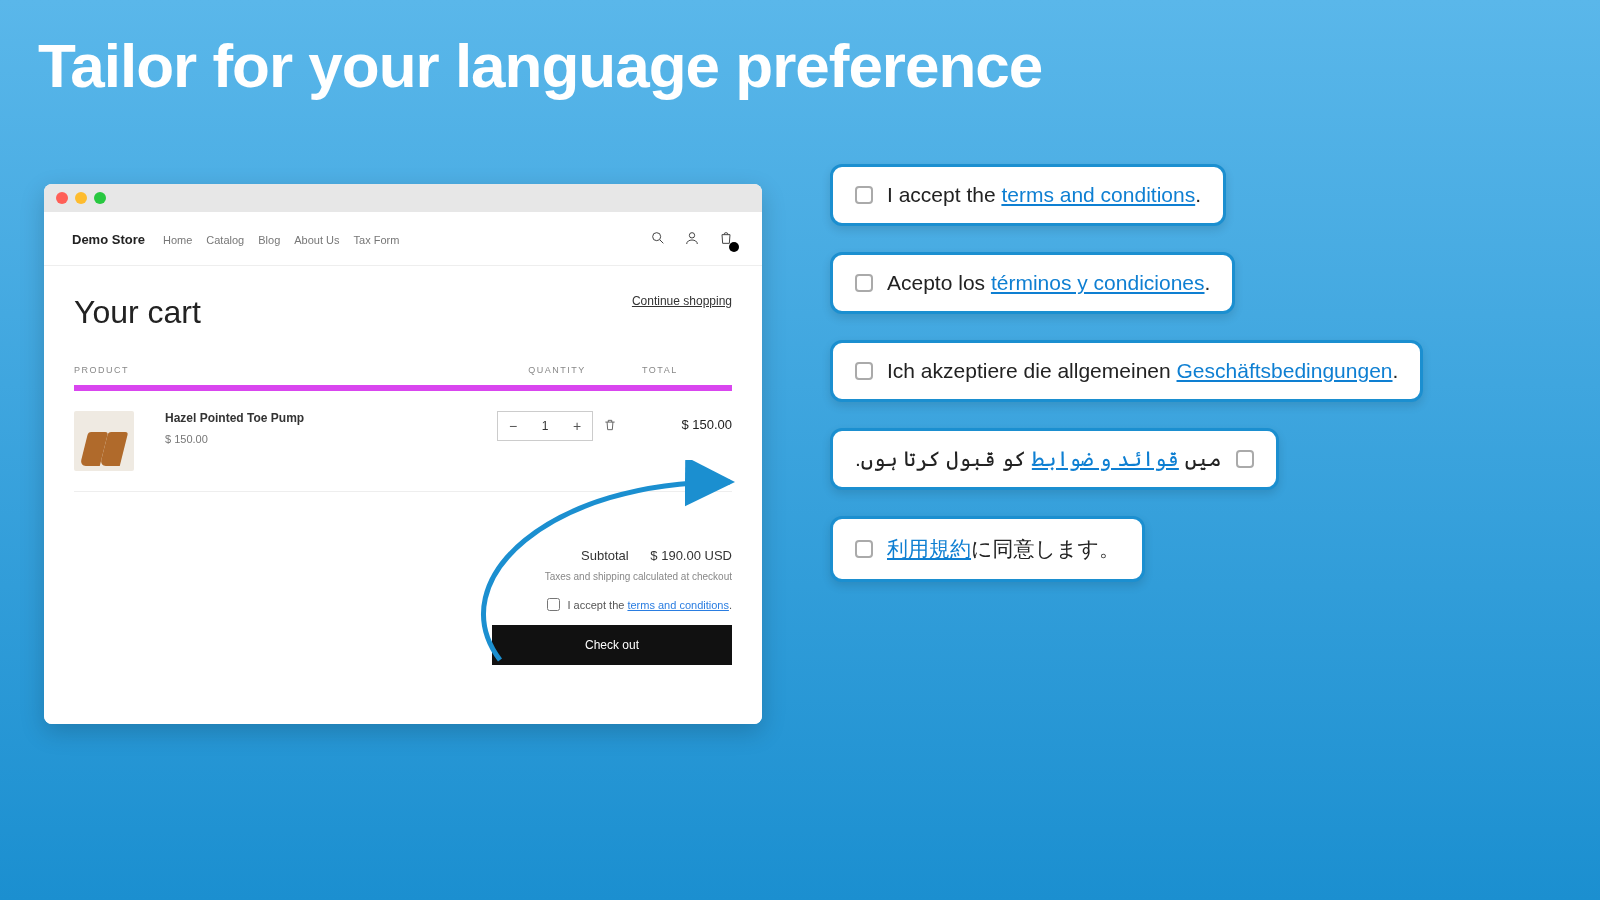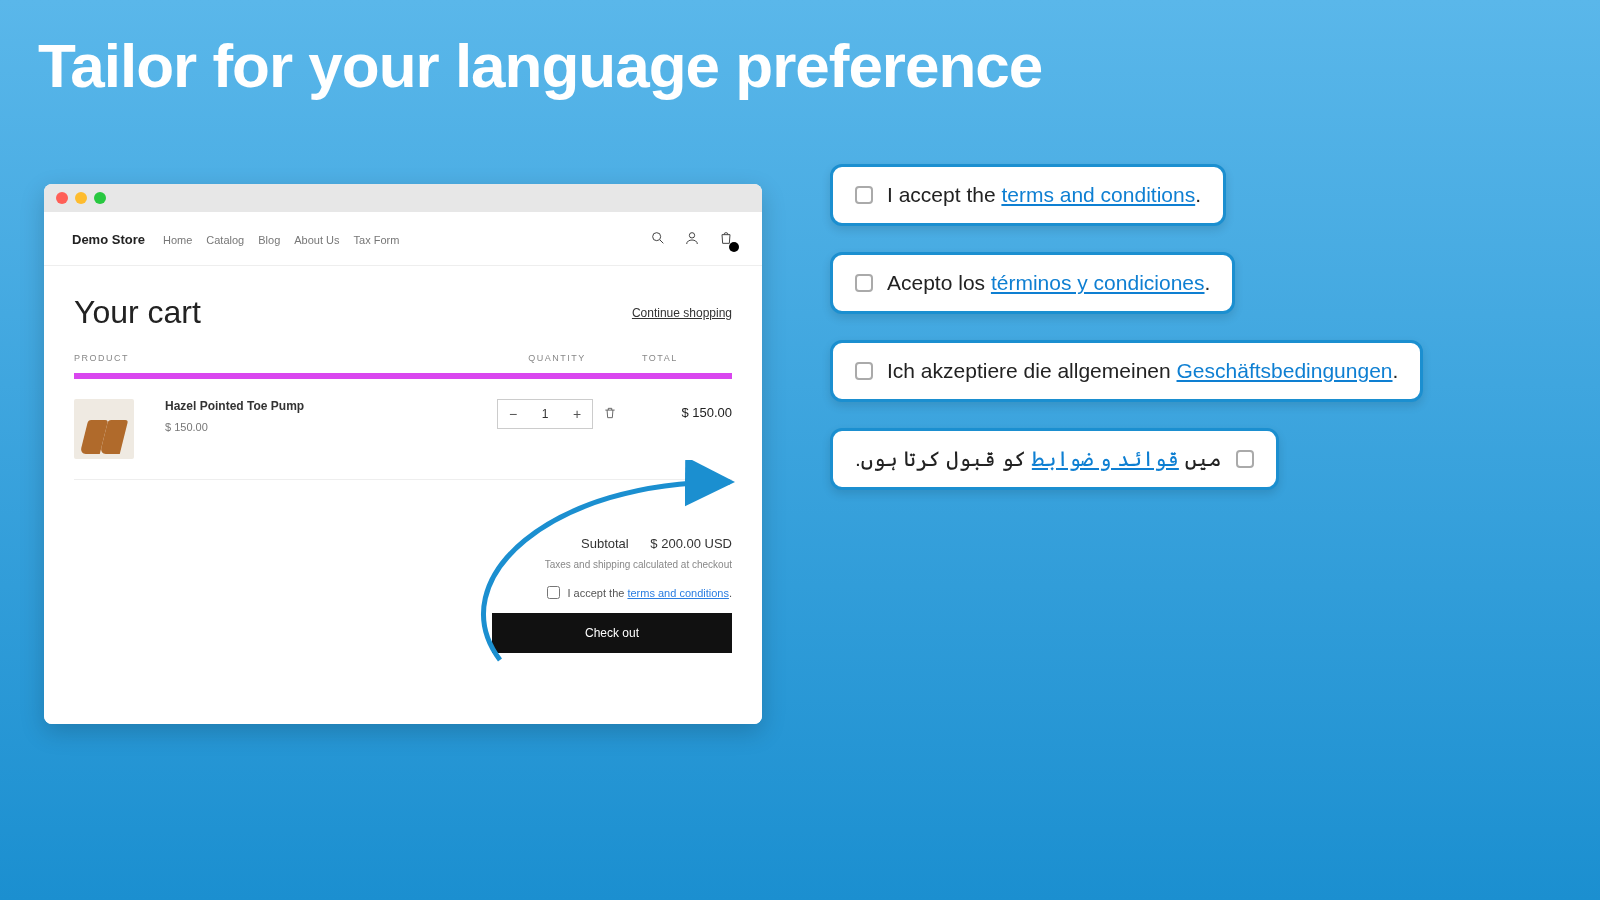--- a/index.html
+++ b/index.html
@@ -42,21 +42,21 @@
   .nav-link{ margin-right:14px; cursor:pointer; font-size:11px;}
   .store-icons{ margin-left:auto; display:flex; gap:18px; align-items:center;}
   .store-icons svg{ width:16px; height:16px; stroke:#444; fill:none; stroke-width:1.5;}
   .bag{position:relative;}
   .bag-badge{
     position:absolute; right:-5px; bottom:-3px;
     width:10px; height:10px; background:#000; border-radius:50%;
   }
   .divider{height:1px;background:#eee;margin:6px 0 0;}
   .cart-body{ padding: 28px 30px 20px 30px; }
-  .cart-top{ display:flex; align-items:center; justify-content:space-between; margin-bottom:22px;}
+  .cart-top{ display:flex; align-items:flex-start; justify-content:space-between; margin-bottom:34px;}
   .cart-title{ font-size:32px; font-weight:500; color:#222;}
   .continue{ font-size:12px; text-decoration:underline; color:#333; cursor:pointer; font-weight:500;}
   .cart-cols{ display:flex; font-size:9px; letter-spacing:1.5px; color:#888; padding-bottom:10px; border-bottom:6px solid #d946ef;}
   .col-product{flex:1;}
   .col-qty{width:170px;text-align:center;}
   .col-total{width:90px;text-align:left;}
   .cart-row{ display:flex; padding:20px 0; border-bottom:1px solid #eee;}
   .thumb{width:60px;height:60px;background:#efeae2;border-radius:2px;position:relative;overflow:hidden;}
   .shoe{position:absolute;width:20px;height:34px;background:#b06a2b;left:10px;bottom:5px;transform:skewX(-14deg);border-radius:3px 3px 0 6px;}
   .shoe2{left:30px;}
@@ -164,21 +164,21 @@
           <span class="trash"><svg viewBox="0 0 24 24">
                 <path d="M4 7h16M9 7V4h6v3M7 7l1 13h8l1-13"></path>
               </svg></span>
         </div>
         <div class="row-total">$ 150.00</div>
       </div>
 
       <div class="summary">
         <div class="subtotal-line">
           <span class="lbl">Subtotal</span>
-          <span>$ 200.00 USD</span>
+          <span>$ 190.00 USD</span>
         </div>
         <div class="tax-note">Taxes and shipping calculated at checkout</div>
         <div class="terms-line">
           <input type="checkbox" style="">
           <span>
             <span>I accept the </span><a class="terms-link">terms and conditions</a><span>.</span>
           </span>
         </div>
         <div class="checkout-btn">Check out</div>
       </div>
@@ -205,13 +205,17 @@
       <span><span>Acepto los </span><a>términos y condiciones</a><span>.</span></span>
     </div>
     <div class="card">
       <span class="cb"></span>
       <span><span>Ich akzeptiere die allgemeinen </span><a>Geschäftsbedingungen</a><span>.</span></span>
     </div>
     <div class="card rtl">
       <span class="cb"></span>
       <span><span>میں </span><a>قوائد و ضوابط</a><span> کو قبول کرتا ہوں.</span></span>
     </div>
+    <div class="card">
+      <span class="cb"></span>
+      <span><span></span><a>利用規約</a><span>に同意します。</span></span>
+    </div>
   </div>
 
 </body></html>

